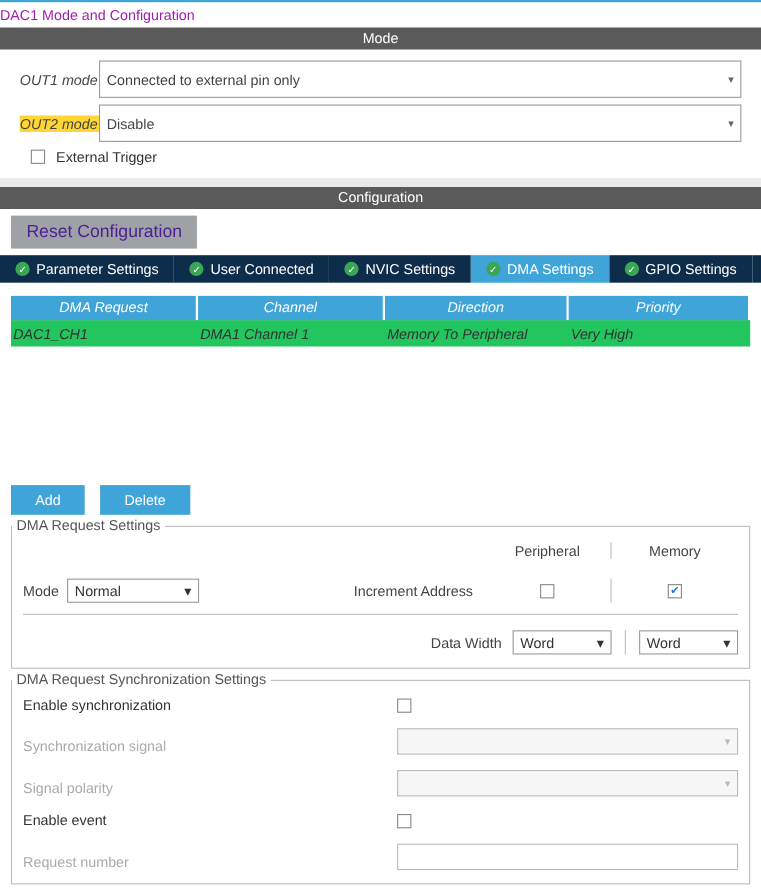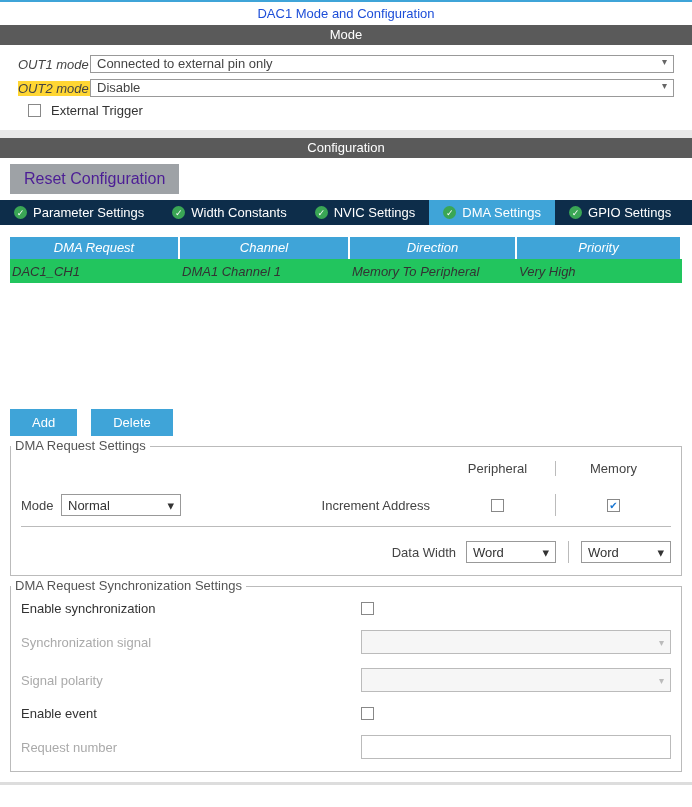--- a/index.html
+++ b/index.html
@@ -1,26 +1,26 @@
 <!DOCTYPE html>
 <html><head>
 <meta charset="utf-8">
 <style>
   * { box-sizing: border-box; margin: 0; padding: 0; font-family: "Segoe UI", Arial, sans-serif; }
   body { width: 692px; background: #fff; font-size: 13px; color: #333; }
 
   .top-rule { height: 2px; background: #3fa4d8; }
-  .title-bar { text-align: center; padding: 4px 0; color: #1d4ed8; font-size: 13px; }
+  .title-bar { padding: 4px 0; color: #a21caf; font-size: 13px; }
   .section-hdr { background: #5a5a5a; color: #fff; text-align: center; font-size: 13px; line-height: 20px; height: 20px; }
 
   .mode-area { padding: 10px 18px 12px 18px; }
   .mode-row { display: flex; align-items: center; margin-bottom: 6px; }
   .mode-label { width: 72px; color: #444; font-style: italic; }
   .mode-label.hl { background: #ffd633; }
-  .dropdown { flex: 1; height: 18px; border: 1px solid #999; padding: 0 6px; display: flex; align-items: flex-start; justify-content: space-between; background: #fff; color: #444; cursor: pointer; }
+  .dropdown { flex: 1; height: 34px; border: 1px solid #999; padding: 0 6px; display: flex; align-items: center; justify-content: space-between; background: #fff; color: #444; cursor: pointer; }
   .dropdown .chev { font-size: 10px; color: #666; }
   .chk-row { display: flex; align-items: center; gap: 10px; padding-left: 10px; margin-top: 6px; }
   .chk { width: 13px; height: 13px; border: 1px solid #888; background: #fff; display: inline-flex; align-items: center; justify-content: center; font-size: 10px; color: #1976d2; cursor: pointer; }
   .chk.checked::after { content: "✔"; }
 
   .gap { height: 8px; background: #e9e9e9; }
   .reset-row { padding: 6px 10px; }
   .btn-grey { background: #9ea2a6; color: #4c1d95; border: none; padding: 6px 14px; font-size: 16px; cursor: pointer; }
   .btn-blue { background: #3fa4d8; color: #fff; border: none; padding: 6px 22px; font-size: 13px; cursor: pointer; }
 
@@ -58,21 +58,21 @@
   .small-dd { width: 120px; height: 22px; border: 1px solid #999; display: flex; align-items: center; justify-content: space-between; padding: 0 6px; background: #fff; cursor: pointer; }
   .inc-label-addr { flex: 1; text-align: right; padding-right: 10px; color: #444; }
 
   .hr { height: 1px; background: #bbb; margin: 2px 0 14px 0; }
 
   .dw-row { display: flex; align-items: center; }
   .dw-label { flex: 1; text-align: right; padding-right: 10px; color: #444; }
   .dw-dd { width: 90px; height: 22px; border: 1px solid #999; display: flex; align-items: center; justify-content: space-between; padding: 0 6px; background: #fff; cursor: pointer; margin-right: 12px; }
   .dw-dd:last-child { margin-right: 0; margin-left: 12px; }
 
-  .sync-row { display: flex; align-items: center; margin-bottom: 14px; }
+  .sync-row { display: flex; align-items: flex-end; margin-bottom: 14px; }
   .sync-label { width: 340px; color: #333; }
   .sync-label.dis { color: #aaa; }
   .sync-dd { flex: 1; height: 24px; border: 1px solid #bbb; background: #fcfcfc; display: flex; align-items: center; justify-content: flex-end; padding: 0 6px; }
   .sync-dd.dis { background: #f6f6f6; }
   .sync-dd .chev { color: #bbb; font-size: 10px; }
   .sync-input { flex: 1; height: 24px; border: 1px solid #bbb; background: #fff; }
 
   .end-rule { height: 3px; background: #ddd; }
 </style>
 </head>
@@ -111,21 +111,21 @@
   <button class="btn-grey">Reset Configuration</button>
 </div>
 
 <div class="tab-bar">
   <div class="tab">
     <span class="tick">✓</span>
     <span>Parameter Settings</span>
   </div>
   <div class="tab">
     <span class="tick">✓</span>
-    <span>Width Constants</span>
+    <span>User Connected</span>
   </div>
   <div class="tab">
     <span class="tick">✓</span>
     <span>NVIC Settings</span>
   </div>
   <div class="tab active">
     <span class="tick">✓</span>
     <span>DMA Settings</span>
   </div>
   <div class="tab">

